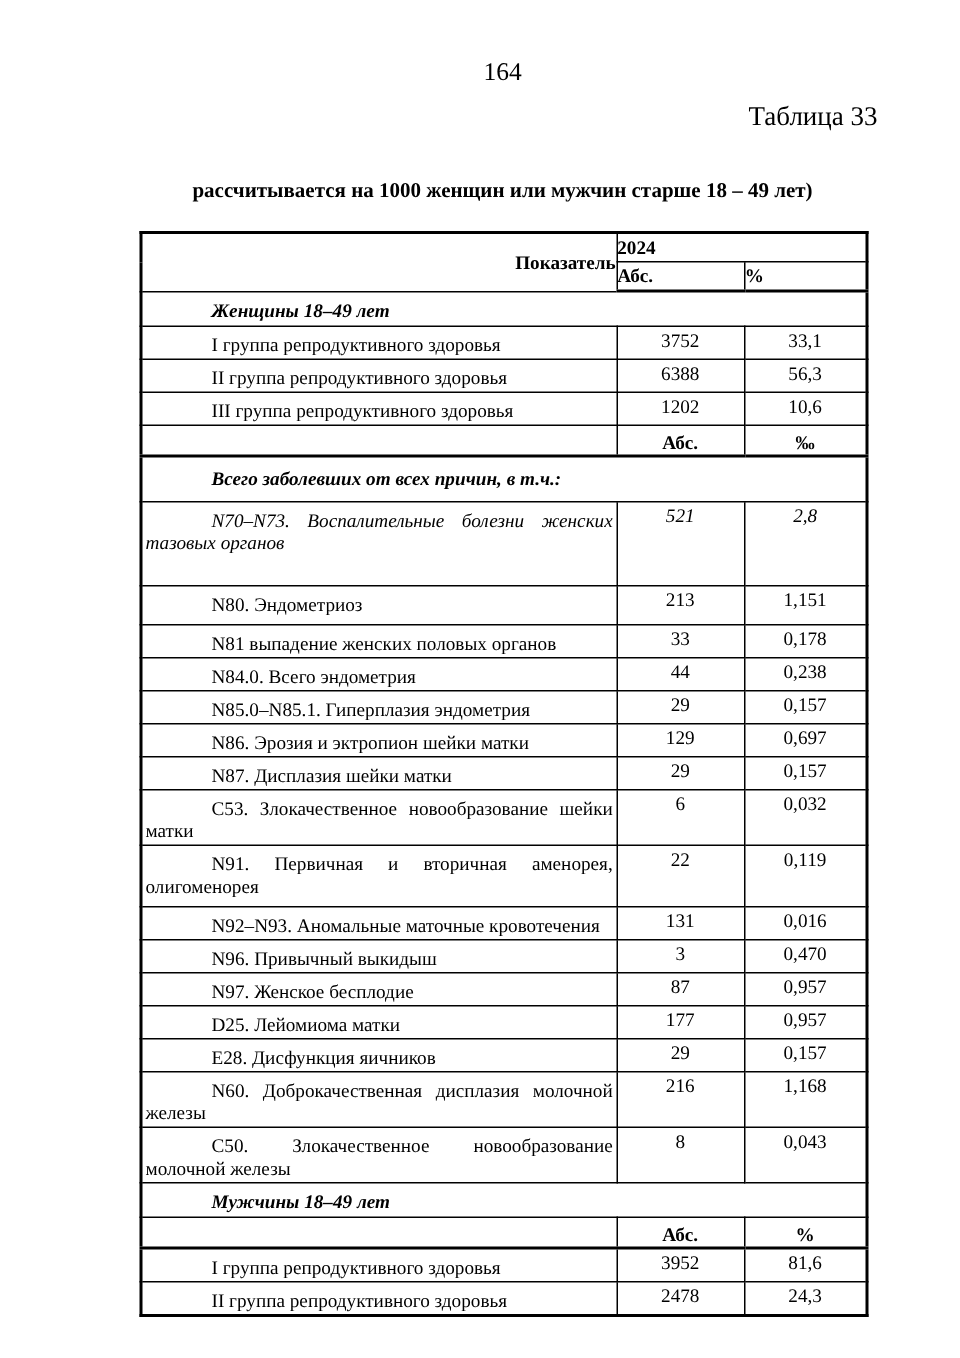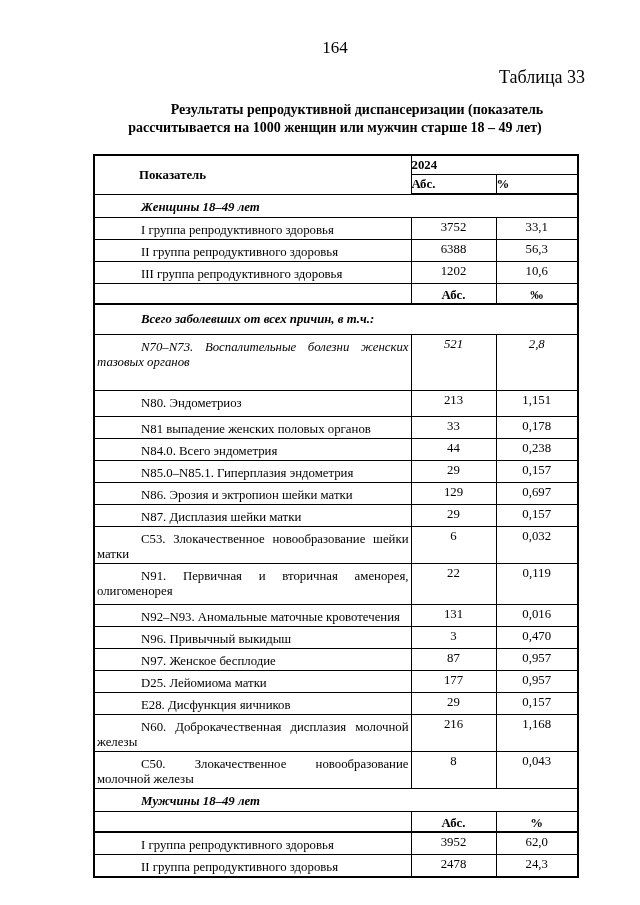--- a/index.html
+++ b/index.html
@@ -23,40 +23,40 @@
   table {
     margin-top:17px; border-collapse:collapse; table-layout:fixed;
     width:484px; border:2px solid #000;
   }
   col.c1 { width:317px; } col.c2 { width:85px; } col.c3 { width:82px; }
   td {
     border:1px solid #000; vertical-align:top;
     font-size:12.8px; line-height:15px; padding:0; overflow:hidden;
   }
   thead td { text-align:left; font-weight:bold; }
-  td.hdr-indicator { vertical-align:middle; text-align:left; text-indent:44px; }
+  td.hdr-indicator { vertical-align:middle; text-align:right; text-indent:44px; }
   tr.hdr-bottom td { border-bottom:2px solid #000; }
   td.label { padding:5px 2px 1px 2px; text-indent:44px; text-align:justify; }
   td.num { text-align:center; padding-top:2px; }
   tr.section td {
     font-weight:bold; font-style:italic; padding:5px 8px 2px 2px; text-indent:44px;
   }
   tr.subheader td { font-weight:bold; text-align:center; padding-top:4px; }
   tr.subheader td { border-bottom:2px solid #000; }
   tr.section-lead td { padding-top:7px; padding-bottom:5px; }
   td.hdr-year { padding-top:2px; }
   thead td { padding-top:2px; padding-bottom:1px; }
 </style>
 </head>
 <body>
 
 <div class="content">
   <div class="page-number">164</div>
   <div class="table-caption">Таблица 33</div>
-  <div class="doc-title"><span>Результаты репродуктивной диспансеризации (показатель</span><br><span>рассчитывается на 1000 женщин или мужчин старше 18 – 49 лет)</span></div>
+  <div class="doc-title"><br><span>рассчитывается на 1000 женщин или мужчин старше 18 – 49 лет)</span></div>
 
   <table>
     <colgroup>
         <col class="c1">
         <col class="c2">
         <col class="c3">
       </colgroup>
     <thead>
       <tr>
         <td class="hdr-indicator" rowspan="2">Показатель</td>
@@ -178,21 +178,21 @@
           <td colspan="3">Мужчины 18–49 лет</td>
         </tr>
         <tr class="subheader">
           <td class="label"></td>
           <td class="num">Абс.</td>
           <td class="num">%</td>
         </tr>
         <tr class="data-row">
           <td class="label">I группа репродуктивного здоровья</td>
           <td class="num">3952</td>
-          <td class="num">62,0</td>
+          <td class="num">81,6</td>
         </tr>
         <tr class="data-row">
           <td class="label">II группа репродуктивного здоровья</td>
           <td class="num">2478</td>
           <td class="num">24,3</td>
         </tr>
       </tbody>
   </table>
 </div>
 

